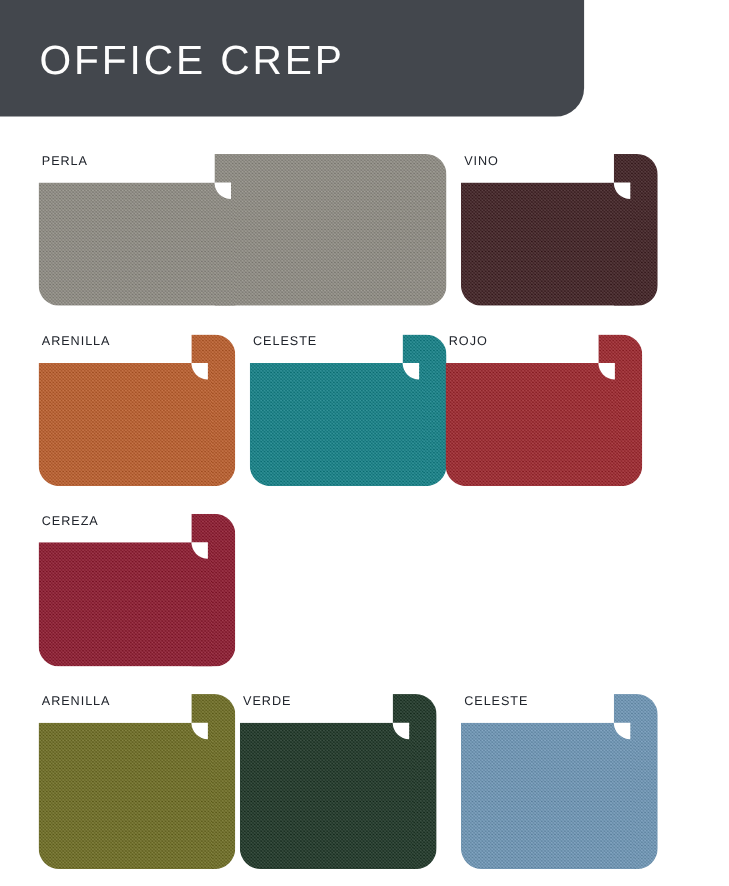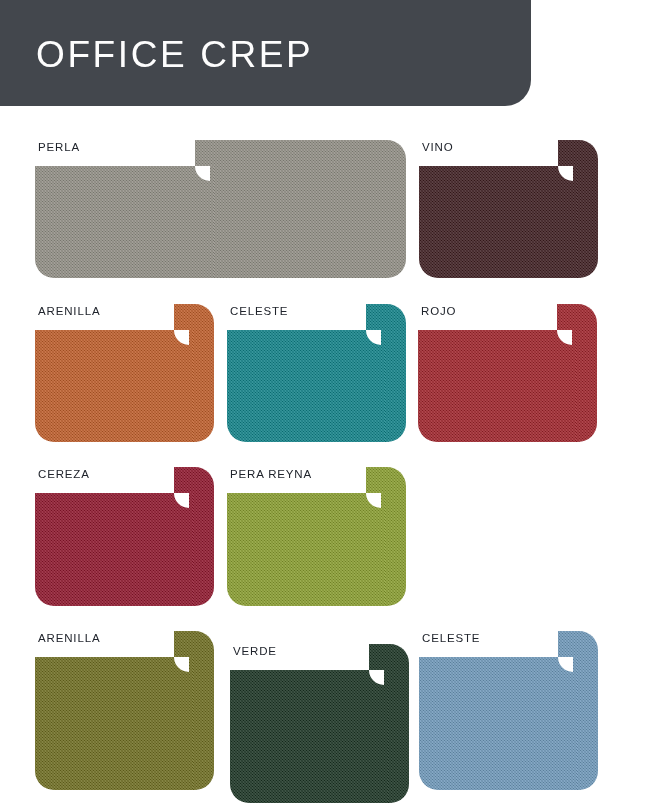--- a/index.html
+++ b/index.html
@@ -143,53 +143,45 @@
         </div>
       </div>
       <div class="swatch" style="left: 227px; top: 198px; width: 179px; height: 138px;">
         <div class="swatch-label">CELESTE</div>
         <div class="chip" style="top: 0px; width: 179px; height: 138px;">
           <div class="chip-part r-tr r-br" style="--c: #0b7f86; left: 139px; top: 0px; width: 40px; height: 138px;"></div>
           <div class="chip-part r-bl" style="--c: #0b7f86; left: 0px; top: 26px; width: 158px; height: 112px;"></div>
           <div class="notch-corner" style="left: 139px; top: 26px;"></div>
         </div>
       </div>
-      <div class="swatch" style="left: 418px; top: 198px; width: 179px; height: 138px;">
+      <div class="swatch" style="left: 405px; top: 198px; width: 179px; height: 138px;">
         <div class="swatch-label">ROJO</div>
         <div class="chip" style="top: 0px; width: 179px; height: 138px;">
           <div class="chip-part r-tr r-br" style="--c: #9d1f26; left: 139px; top: 0px; width: 40px; height: 138px;"></div>
           <div class="chip-part r-bl" style="--c: #9d1f26; left: 0px; top: 26px; width: 158px; height: 112px;"></div>
           <div class="notch-corner" style="left: 139px; top: 26px;"></div>
         </div>
       </div>
       <div class="swatch" style="left: 35px; top: 361px; width: 179px; height: 139px; padding-left: 12px;">
         <div class="swatch-label">CEREZA</div>
         <div class="chip" style="top: 0px; width: 179px; height: 139px;">
           <div class="chip-part r-tr r-br" style="--c: #8c1228; left: 139px; top: 0px; width: 40px; height: 139px;"></div>
           <div class="chip-part r-bl" style="--c: #8c1228; left: 0px; top: 26px; width: 158px; height: 113px;"></div>
           <div class="notch-corner" style="left: 139px; top: 26px;"></div>
         </div>
       </div>
-      <div class="swatch" style="left: 227px; top: 361px; width: 179px; height: 139px;">
-        <div class="swatch-label">PERA REYNA</div>
-        <div class="chip" style="top: 0px; width: 179px; height: 139px;">
-          <div class="chip-part r-tr r-br" style="--c: #869b2a; left: 139px; top: 0px; width: 40px; height: 139px;"></div>
-          <div class="chip-part r-bl" style="--c: #869b2a; left: 0px; top: 26px; width: 158px; height: 113px;"></div>
-          <div class="notch-corner" style="left: 139px; top: 26px;"></div>
-        </div>
-      </div>
       <div class="swatch" style="left: 35px; top: 525px; width: 179px; height: 159px;">
         <div class="swatch-label">ARENILLA</div>
         <div class="chip" style="top: 0px; width: 179px; height: 159px;">
           <div class="chip-part r-tr r-br" style="--c: #6b6a1c; left: 139px; top: 0px; width: 40px; height: 159px;"></div>
           <div class="chip-part r-bl" style="--c: #6b6a1c; left: 0px; top: 26px; width: 158px; height: 133px;"></div>
           <div class="notch-corner" style="left: 139px; top: 26px;"></div>
         </div>
       </div>
-      <div class="swatch" style="left: 230px; top: 525px; width: 179px; height: 159px; margin-top: 13px;">
+      <div class="swatch" style="left: 218px; top: 525px; width: 179px; height: 159px;">
         <div class="swatch-label">VERDE</div>
         <div class="chip" style="top: 0px; width: 179px; height: 159px;">
           <div class="chip-part r-tr r-br" style="--c: #16301f; left: 139px; top: 0px; width: 40px; height: 159px;"></div>
           <div class="chip-part r-bl" style="--c: #16301f; left: 0px; top: 26px; width: 158px; height: 133px;"></div>
           <div class="notch-corner" style="left: 139px; top: 26px;"></div>
         </div>
       </div>
       <div class="swatch" style="left: 419px; top: 525px; width: 148px; height: 159px;">
         <div class="swatch-label">CELESTE</div>
         <div class="chip" style="top: 0px; width: 179px; height: 159px;">

